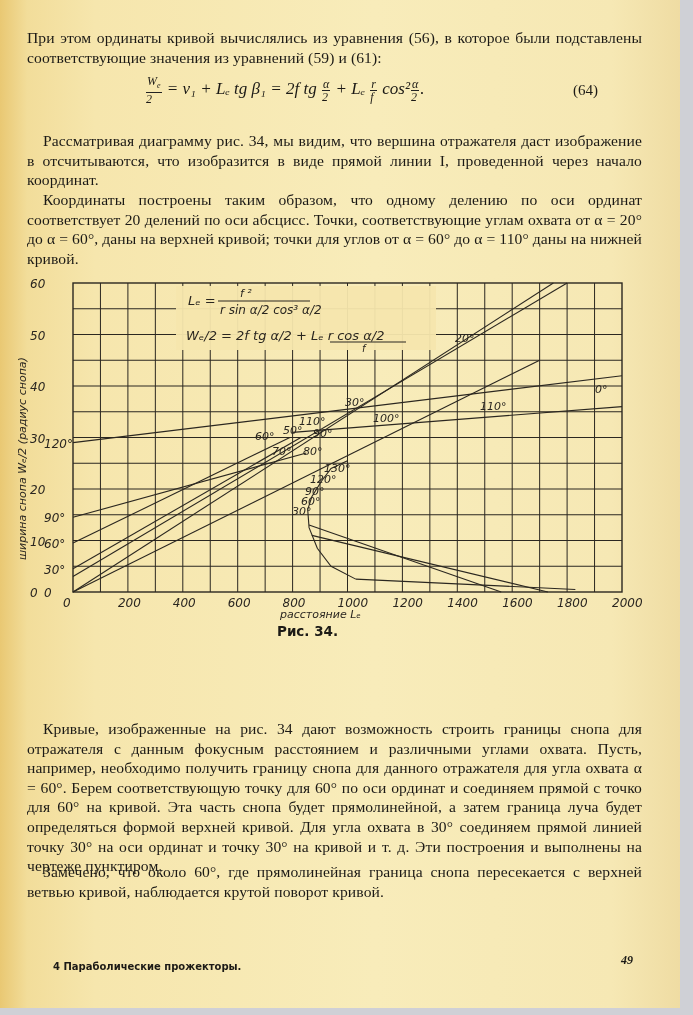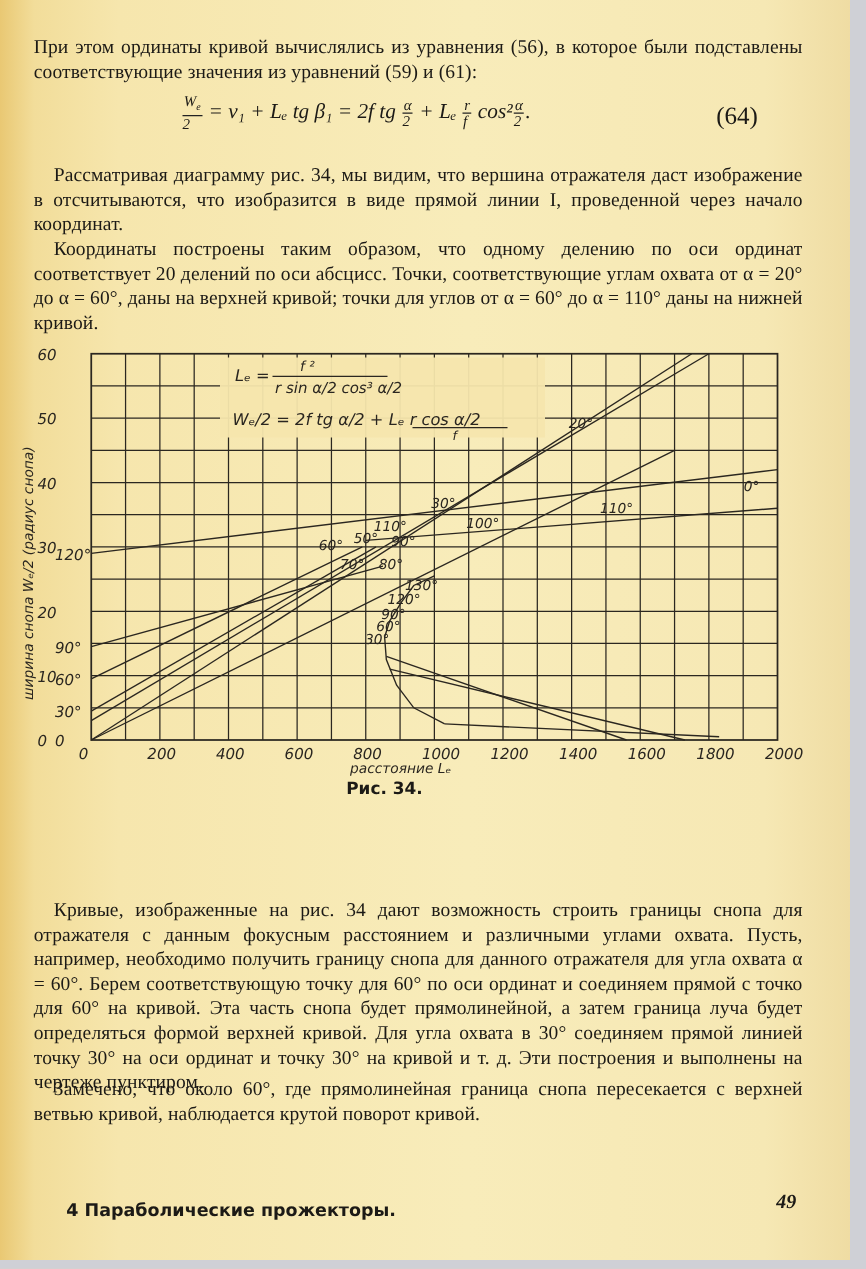--- a/index.html
+++ b/index.html
@@ -4,27 +4,27 @@
 <style>
   html,body{margin:0;padding:0;}
   body{width:693px;height:1015px;overflow:hidden;background:#d9d4c4;font-family:"Liberation Serif","DejaVu Serif",serif;}
   .page{position:absolute;left:0;top:0;width:680px;height:1008px;
     background:linear-gradient(90deg,#e9c873 0%,#f2dd9a 4%,#f6e6ad 14%,#f8ecba 55%,#f6e8b4 90%,#efdca3 100%);
     color:#1c1a16;}
   .edge-right{position:absolute;left:680px;top:0;width:13px;height:1015px;background:#cfd0d6;}
   .edge-bottom{position:absolute;left:0;top:1008px;width:693px;height:7px;background:#cfd0d6;}
   .p{position:absolute;left:27px;width:615px;font-size:15.6px;line-height:19.6px;text-align:justify;letter-spacing:0.1px;}
   .eq{position:absolute;left:145px;top:75px;font-size:17px;font-style:italic;white-space:nowrap;}
-  .eqnum{position:absolute;left:573px;top:82px;font-size:20px;}
+  .eqnum{position:absolute;left:573px;top:82px;font-size:15px;}
   .frac{display:inline-block;vertical-align:middle;font-size:12px;line-height:12px;margin:0 1px;}
   .frac .n{display:block;border-bottom:1px solid #222;padding:0 1px;}
   .frac .d{display:block;}
   .caption{position:absolute;left:277px;top:623px;font-size:13.5px;font-weight:bold;font-family:"DejaVu Sans",sans-serif;}
-  .footer-left{position:absolute;left:53px;top:961px;font-size:14px;font-weight:bold;font-family:"DejaVu Sans",sans-serif;}
-  .footer-right{position:absolute;left:621px;top:953px;font-size:16px;font-style:italic;font-weight:bold;}
+  .footer-left{position:absolute;left:53px;top:961px;font-size:10px;font-weight:bold;font-family:"DejaVu Sans",sans-serif;}
+  .footer-right{position:absolute;left:621px;top:953px;font-size:12px;font-style:italic;font-weight:bold;}
   svg text{font-family:"DejaVu Sans",sans-serif;font-style:italic;fill:#2a2620;}
 </style>
 </head>
 <body>
 
 <div class="page">
 
   <div class="p" style="top:28px;">При этом ординаты кривой вычислялись из уравнения (56), в которое были подставлены соответствующие значения из уравнений (59) и (61):</div>
 
   <div class="eq">

